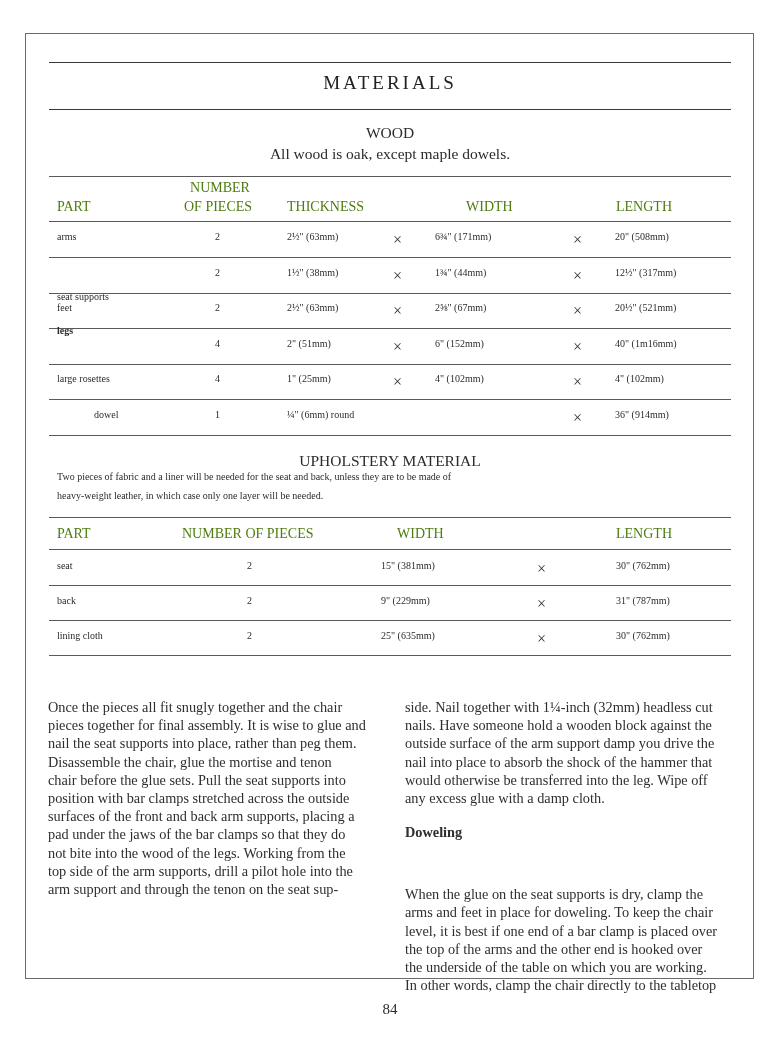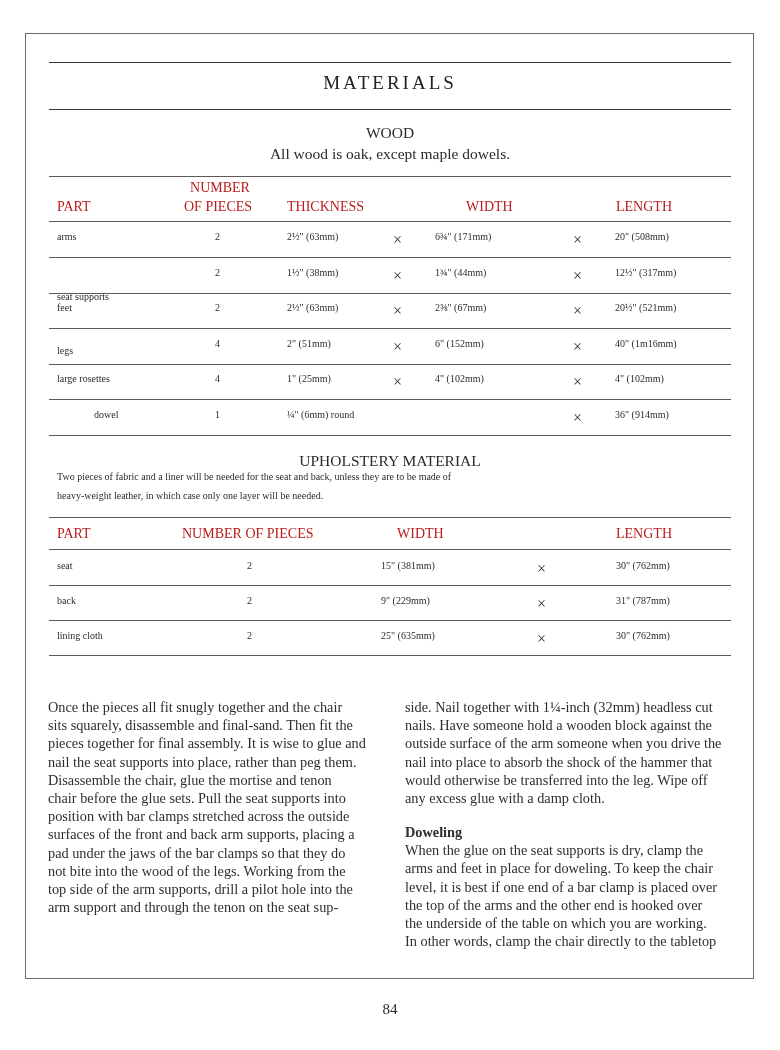--- a/index.html
+++ b/index.html
@@ -13,21 +13,21 @@
     border: 1.5px solid #6a6a6a; box-sizing: border-box;
   }
   .rule { position: absolute; left: 49px; width: 682px; height: 0; border-top: 1.6px solid #3a3a3a; }
   .rule.thin { border-top: 1.2px solid #5a5a5a; }
   .title {
     position: absolute; left: 49px; width: 682px; top: 72px; text-align: center;
     font-size: 19px; letter-spacing: 3px; font-weight: normal; color: #222;
   }
   .center { position: absolute; left: 49px; width: 682px; text-align: center; font-size: 15.5px; }
   .abs { position: absolute; font-size: 10px; white-space: nowrap; }
-  .hdr { font-size: 14px; letter-spacing: 0px; color: #b91c1c; }
+  .hdr { font-size: 14px; letter-spacing: 0px; color: #4d7c0f; }
   .x { position: absolute; font-size: 16px; color: #333; }
   .para { position: absolute; font-size: 14.3px; line-height: 18.2px; color: #2e2e2e; width: 340px; }
   .para .head { font-weight: bold; display: block; }
   .para.right { text-align: left; }
   .pnum { position: absolute; top: 1001px; left: 0; width: 780px; text-align: center; font-size: 15px; }
 </style>
 </head>
 <body>
 
 <div class="frame"></div>
@@ -76,21 +76,21 @@
         <span class="abs" style="left: 57px; top: 302px;">feet</span>
         <span class="abs" style="left: 215px; top: 302px;">2</span>
         <span class="abs" style="left: 287px; top: 302px;">2½" (63mm)</span>
         <span class="abs" style="left: 435px; top: 302px;">2⅝" (67mm)</span>
         <span class="abs" style="left: 615px; top: 302px;">20½" (521mm)</span>
         <span class="x" style="left: 393px; top: 302px;">×</span>
         <span class="x" style="left: 573px; top: 302px;">×</span>
         <div class="rule thin" style="top: 328px;"></div>
       </div>
       <div>
-        <span class="abs" style="left: 57px; top: 345px;">legs</span>
+        <span class="abs" style="left: 57px; top: 325px; font-weight: bold;">legs</span>
         <span class="abs" style="left: 215px; top: 337.5px;">4</span>
         <span class="abs" style="left: 287px; top: 337.5px;">2" (51mm)</span>
         <span class="abs" style="left: 435px; top: 337.5px;">6" (152mm)</span>
         <span class="abs" style="left: 615px; top: 337.5px;">40" (1m16mm)</span>
         <span class="x" style="left: 393px; top: 337.5px;">×</span>
         <span class="x" style="left: 573px; top: 337.5px;">×</span>
         <div class="rule thin" style="top: 363.5px;"></div>
       </div>
       <div>
         <span class="abs" style="left: 57px; top: 373px;">large rosettes</span>
@@ -151,49 +151,48 @@
         <span class="abs" style="left: 616px; top: 630px;">30" (762mm)</span>
         <span class="x" style="left: 537px; top: 630px;">×</span>
         <div class="rule thin" style="top: 655px;"></div>
       </div>
     </div>
 </div>
 
 <div class="para" style="left:48px; top:698px">
   <div id="fa-lines">
       <div style="white-space: nowrap;">Once the pieces all fit snugly together and the chair</div>
-      <div style="white-space: nowrap;">sits squarely, disassemble and final-sand. Then fit the</div>
       <div style="white-space: nowrap;">pieces together for final assembly. It is wise to glue and</div>
       <div style="white-space: nowrap;">nail the seat supports into place, rather than peg them.</div>
       <div style="white-space: nowrap;">Disassemble the chair, glue the mortise and tenon</div>
       <div style="white-space: nowrap;">chair before the glue sets. Pull the seat supports into</div>
       <div style="white-space: nowrap;">position with bar clamps stretched across the outside</div>
       <div style="white-space: nowrap;">surfaces of the front and back arm supports, placing a</div>
       <div style="white-space: nowrap;">pad under the jaws of the bar clamps so that they do</div>
       <div style="white-space: nowrap;">not bite into the wood of the legs. Working from the</div>
       <div style="white-space: nowrap;">top side of the arm supports, drill a pilot hole into the</div>
       <div style="white-space: nowrap;">arm support and through the tenon on the seat sup-</div>
     </div>
 </div>
 
 <div class="para right" style="left:405px; top:698px">
   <div id="cont-lines">
       <div style="white-space: nowrap;">side. Nail together with 1¼-inch (32mm) headless cut</div>
       <div style="white-space: nowrap;">nails. Have someone hold a wooden block against the</div>
-      <div style="white-space: nowrap;">outside surface of the arm someone when you drive the</div>
+      <div style="white-space: nowrap;">outside surface of the arm support damp you drive the</div>
       <div style="white-space: nowrap;">nail into place to absorb the shock of the hammer that</div>
       <div style="white-space: nowrap;">would otherwise be transferred into the leg. Wipe off</div>
       <div style="white-space: nowrap;">any excess glue with a damp cloth.</div>
     </div>
 </div>
 
 <div class="para right" style="left:405px; top:823px">
   <span class="head">Doweling</span>
   <div id="dow-lines">
-      <div style="white-space: nowrap;">When the glue on the seat supports is dry, clamp the</div>
+      <div style="white-space: nowrap; margin-top: 44px;">When the glue on the seat supports is dry, clamp the</div>
       <div style="white-space: nowrap;">arms and feet in place for doweling. To keep the chair</div>
       <div style="white-space: nowrap;">level, it is best if one end of a bar clamp is placed over</div>
       <div style="white-space: nowrap;">the top of the arms and the other end is hooked over</div>
       <div style="white-space: nowrap;">the underside of the table on which you are working.</div>
       <div style="white-space: nowrap;">In other words, clamp the chair directly to the tabletop</div>
     </div>
 </div>
 
 <div class="pnum">84</div>
 

